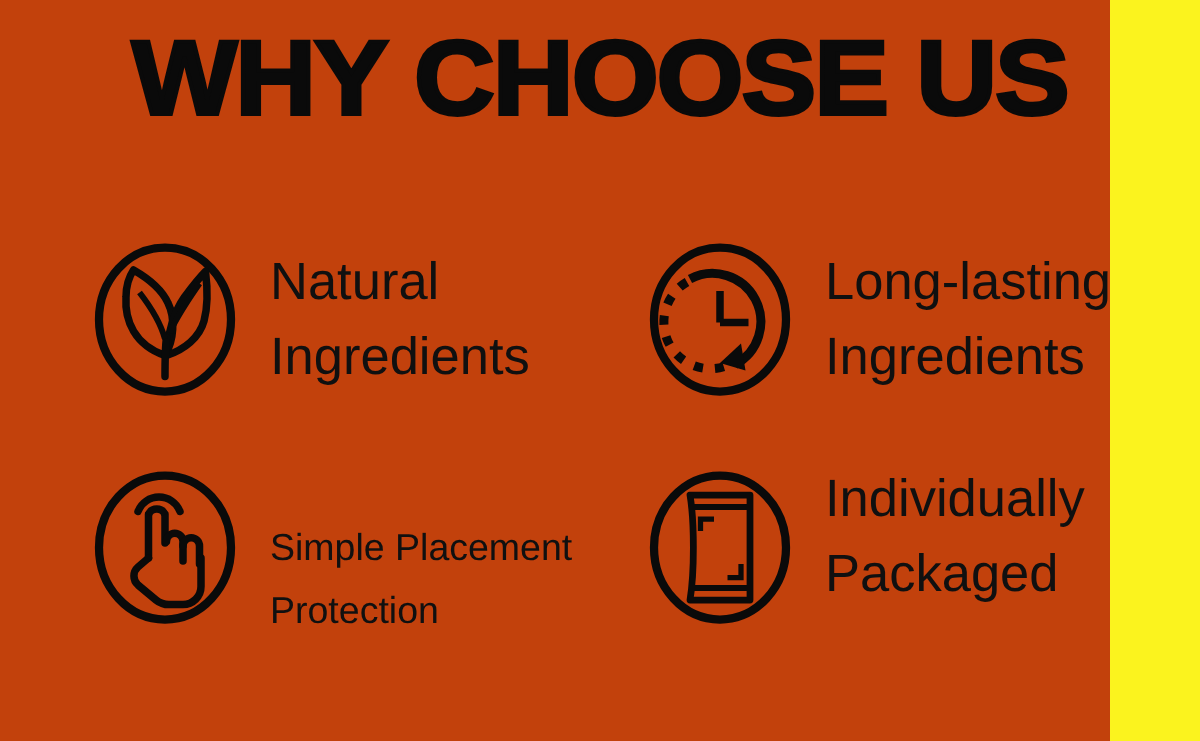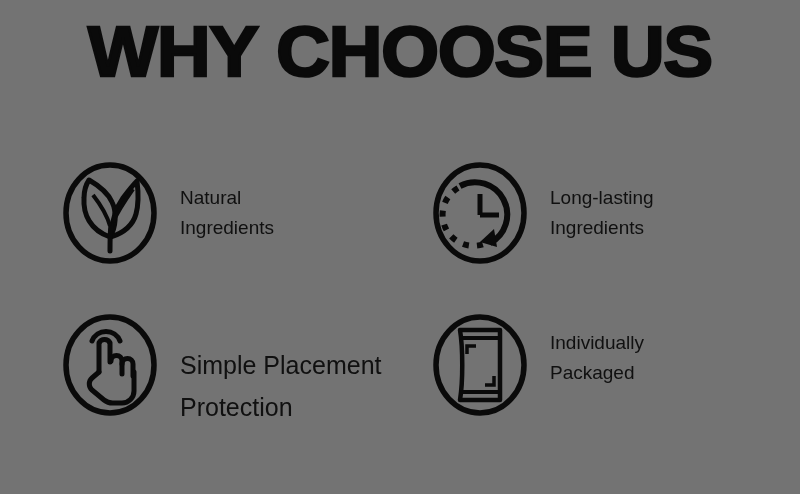--- a/index.html
+++ b/index.html
@@ -9,23 +9,23 @@
   body {
     width: 800px;
     height: 494px;
     background: #FBF31E;
     font-family: "Liberation Sans", sans-serif;
     overflow: hidden;
   }
 
   .poster {
     position: relative;
-    width: 800px;
+    width: 740px;
     height: 494px;
-    background: #737373;
+    background: #c2410c;
     box-sizing: border-box;
   }
 
   
   .title {
     position: absolute;
     left: 0;
     top: 14px;
     width: 800px;
     text-align: center;
@@ -64,35 +64,35 @@
     flex: 0 0 auto;
     width: 104px;
     height: 110px;
     display: block;
   }
   .icon-wrap svg { display: block; width: 104px; height: 110px; }
 
   .feature-label {
     color: #101010;
     font-family: "Liberation Sans", sans-serif;
-    font-size: 19px;
-    line-height: 30px;
+    font-size: 35px;
+    line-height: 50px;
     font-weight: 400;
     letter-spacing: 0px;
     white-space: pre-line;
   }
   .feature-label.small {
     font-size: 25px;
     line-height: 42px;
   }
 
   .r2c1 .icon-wrap { margin-top: 2px; }
   .r2c1 .feature-label { margin-top: 36px; }
   .r2c2 .icon-wrap { margin-top: 2px; }
-  .r2c2 .feature-label { margin-top: 20px; }
+  .r2c2 .feature-label { }
 </style>
 </head>
 <body>
 
 <div class="poster">
 
   <div class="title">WHY CHOOSE US</div>
 
   <div class="grid">
 

